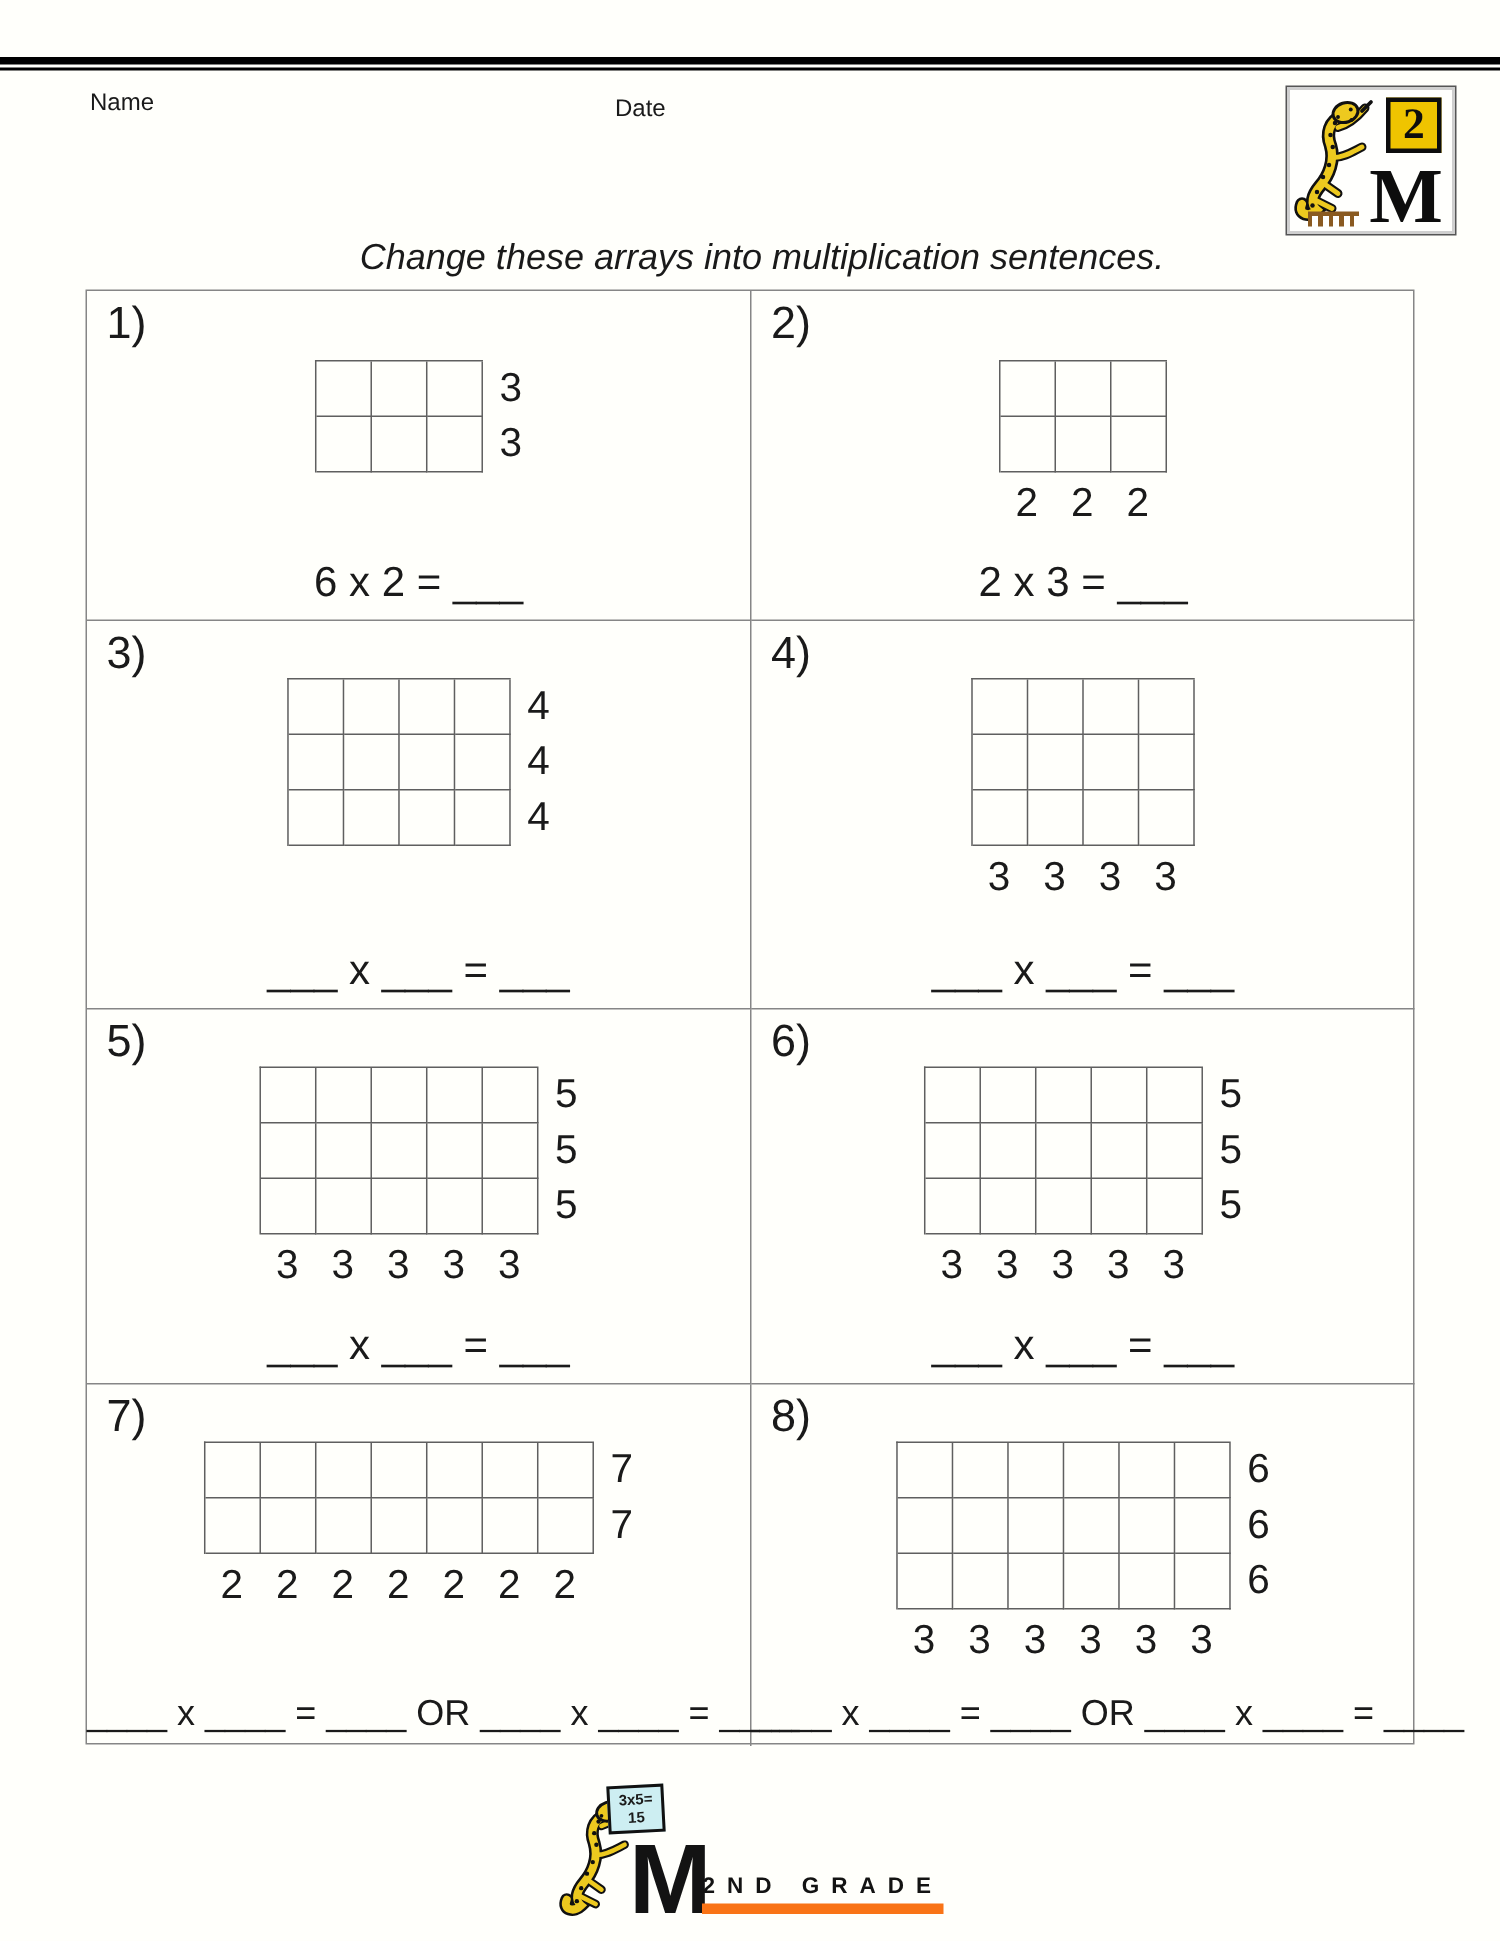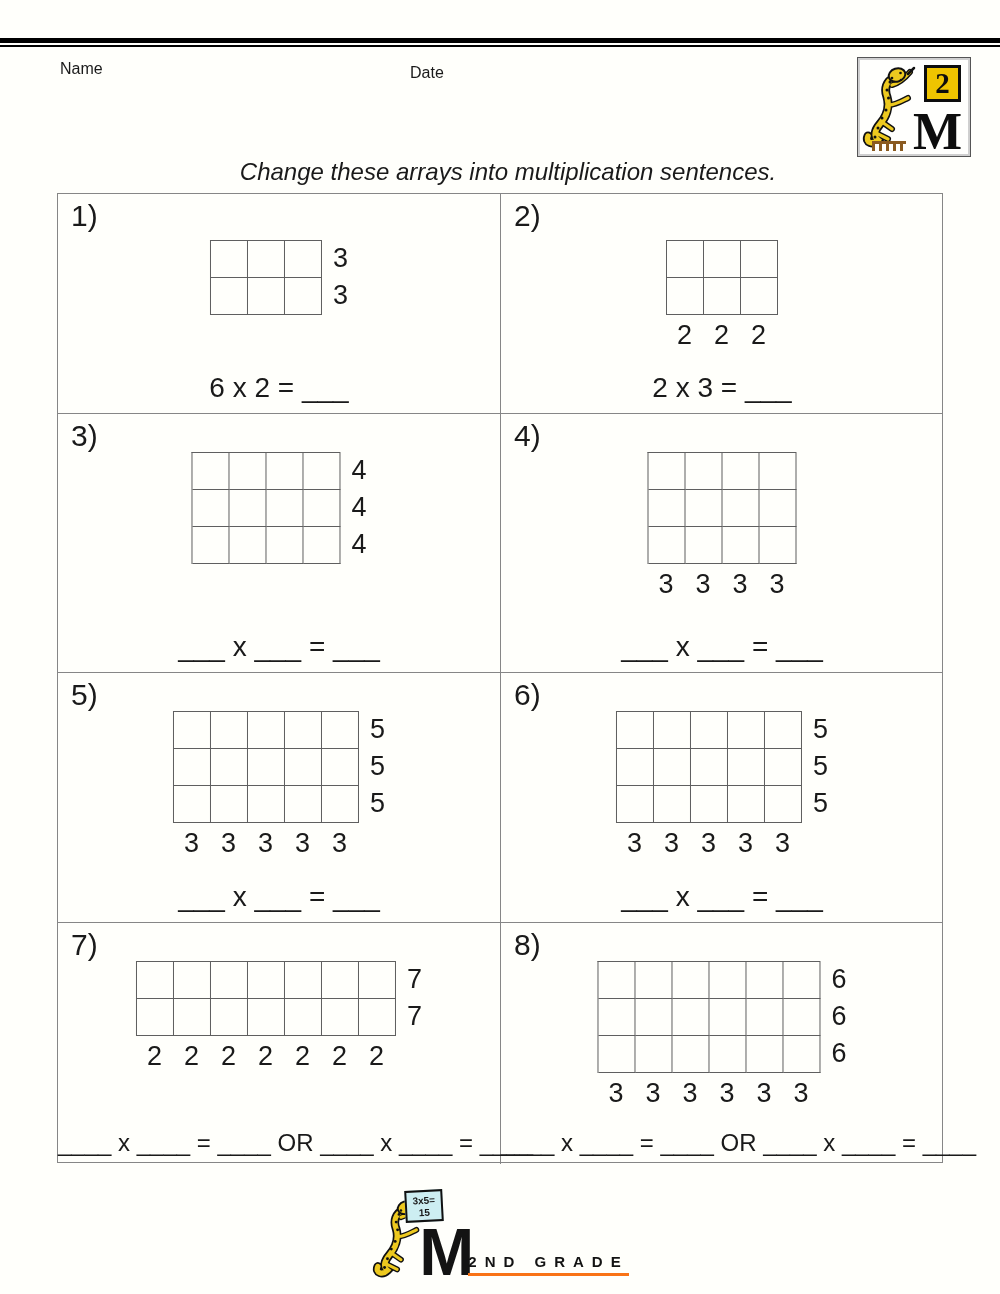--- a/index.html
+++ b/index.html
@@ -63,21 +63,21 @@
   .footer .sala { margin-right:-10px; margin-bottom:-2px; }
   .board { position:absolute; left:34px; top:-8px; width:38px; height:32px;
            background:#cdeef2; border:2px solid #111; text-align:center;
            font-weight:bold; font-size:10px; line-height:1.2; padding-top:3px;
            transform:rotate(-3deg); }
   .board span { display:block; }
   .bigM { font-family:"Liberation Sans", sans-serif; font-weight:bold; font-size:66px;
           line-height:0.72; color:#131313; letter-spacing:-4px; margin-right:-2px; }
   .site-col { display:flex; flex-direction:column; align-items:stretch; }
   .grade { text-align:center; font-size:15px; font-weight:bold; letter-spacing:8px;
-           color:#131313; border-bottom:3px solid #f97316; padding-bottom:3px; margin-bottom:1px; }
+           color:#131313; border-bottom:7px solid #f97316; padding-bottom:3px; margin-bottom:1px; }
   .site-text { font-weight:bold; font-size:37px; line-height:0.9; color:#f1ead3;
                -webkit-text-stroke:2px #131313;
                text-shadow:2.5px 2.5px 0 #131313; letter-spacing:0.5px; }
 </style>
 </head>
 <body>
 
 <svg width="0" height="0" style="position:absolute">
   <defs>
     <g id="sala">

